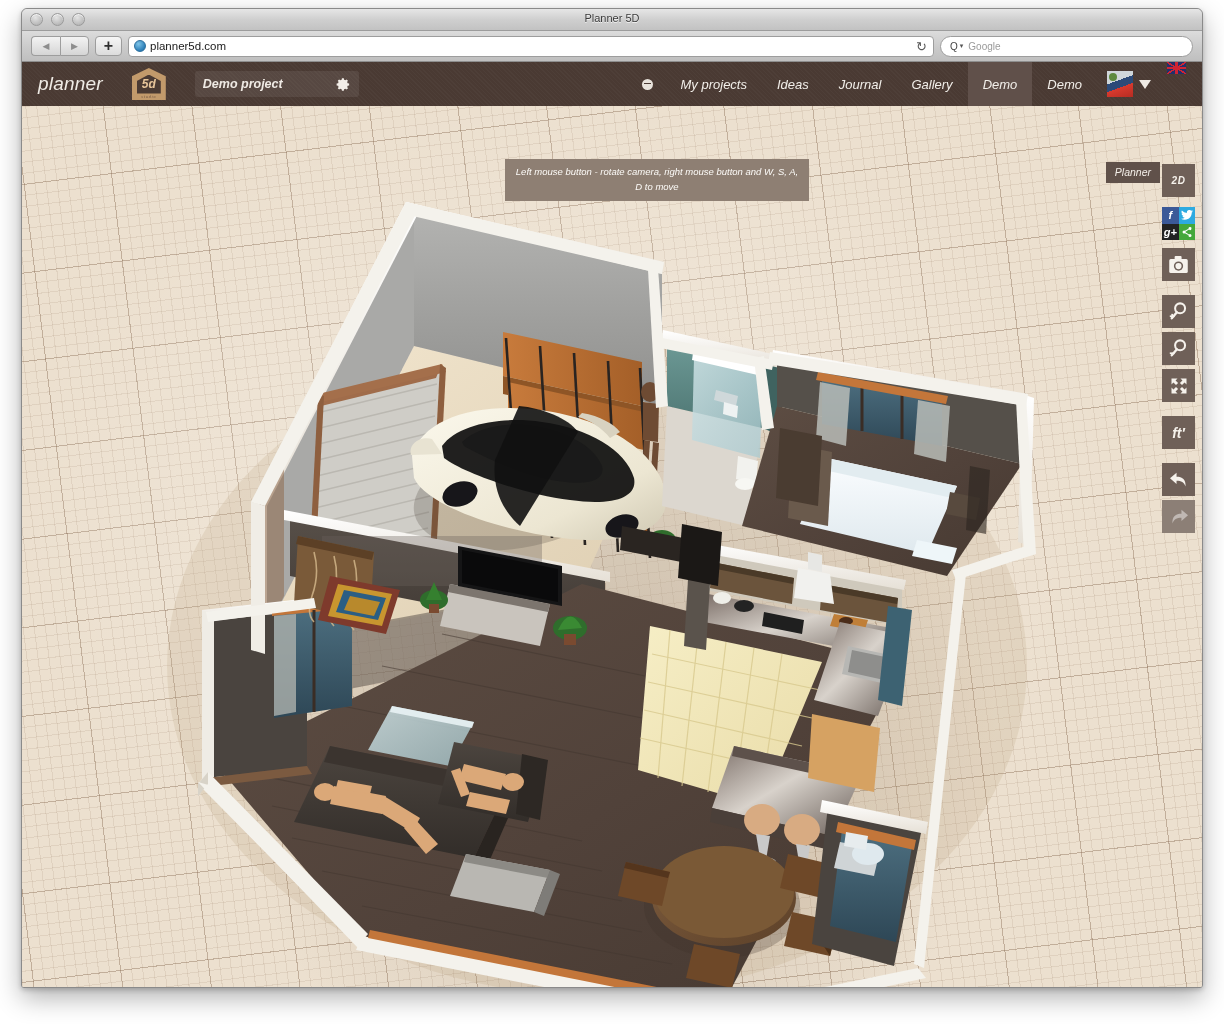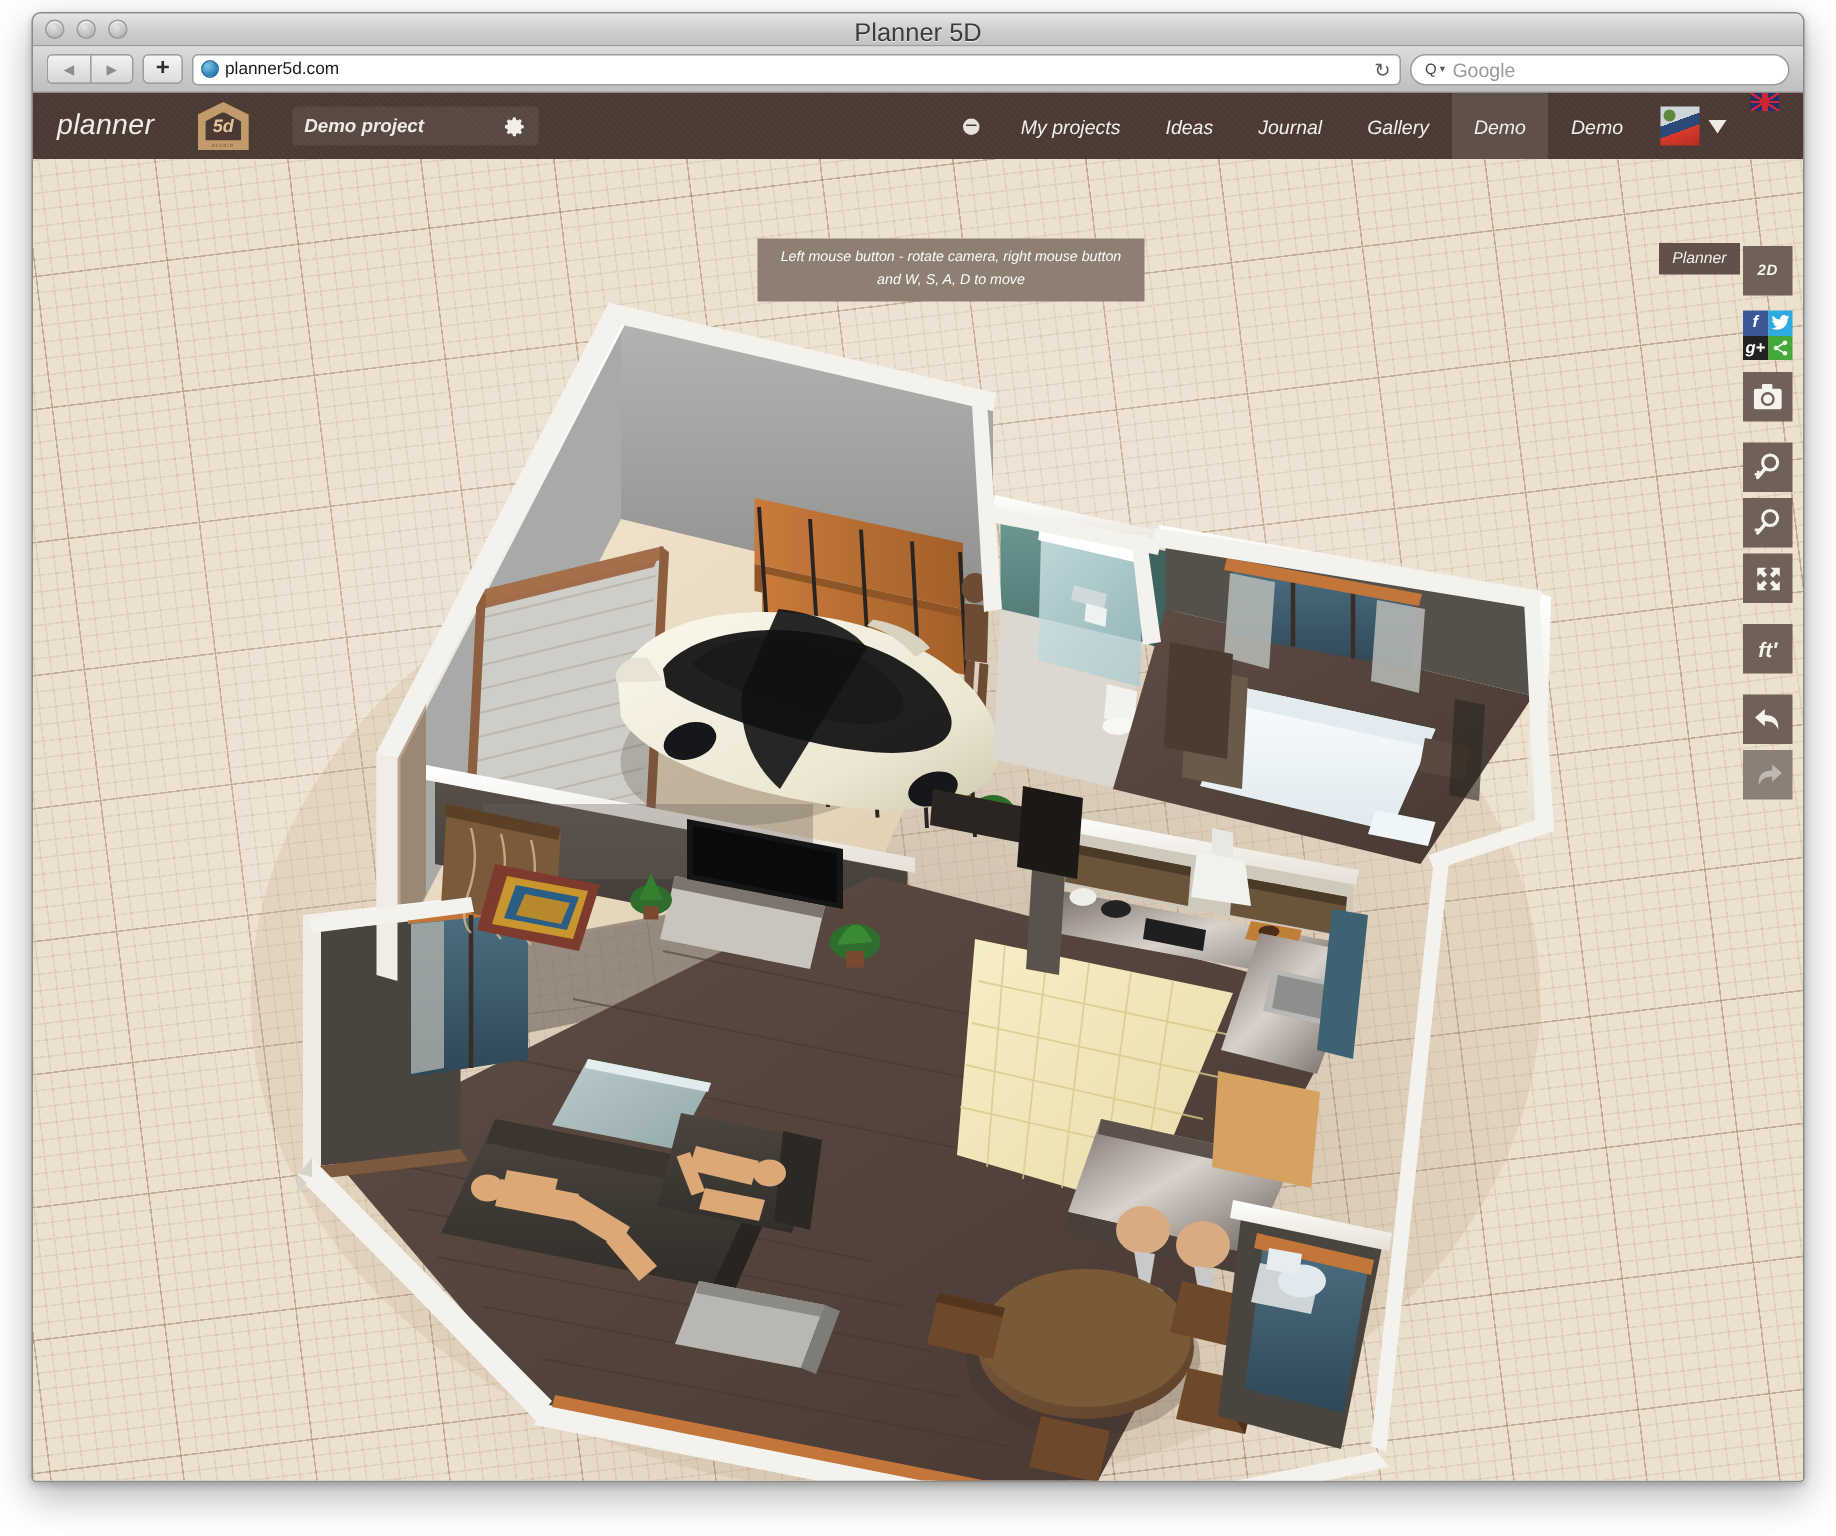--- a/index.html
+++ b/index.html
@@ -37,21 +37,21 @@
   }
   .tl {
     width: 13px; height: 13px; border-radius: 50%;
     background: radial-gradient(circle at 40% 32%, #e4e4e4, #bdbdbd 65%, #a8a8a8 100%);
     border: 1px solid #9a9a9a;
     box-shadow: inset 0 1px 1px rgba(255,255,255,0.8);
   }
   #window-title {
     position: absolute; left: 0; right: 0; top: 3px;
     text-align: center;
-    font-size: 17px; color: #3b3b3b;
+    font-size: 11px; color: #3b3b3b;
     font-family: "Liberation Sans", sans-serif;
     text-shadow: 0 1px 0 rgba(255,255,255,0.75);
   }
 
   
   #browser-toolbar {
     position: relative;
     height: 31px;
     background: linear-gradient(to bottom, #dcdcdc 0%, #c9c9c9 60%, #bfbfbf 100%);
     border-bottom: 1px solid #8e8e8e;
@@ -97,21 +97,21 @@
   }
   #search-bar {
     width: 253px; height: 21px;
     background: #ffffff;
     border: 1px solid #9d9d9d; border-radius: 11px;
     display: flex; align-items: center;
     padding: 0 9px;
   }
   #search-glyph { font-size: 10px; color: #444; margin-right: 2px; }
   #search-caret { font-size: 7px; color: #555; margin-right: 5px; }
-  #search-placeholder { font-size: 13px; color: #9a9a9a; }
+  #search-placeholder { font-size: 10px; color: #9a9a9a; }
 
   
   #app {
     position: relative;
     height: 926px;
     background: #e8ddcd;
     overflow: hidden;
     font-style: italic;
   }
 
@@ -245,21 +245,21 @@
   #grid-vignette {
     position: absolute; inset: 0;
     background: radial-gradient(ellipse at 46% 46%, rgba(255,255,255,0.28) 0%, rgba(255,255,255,0) 62%);
     pointer-events: none;
   }
 
   
   #hint-tooltip {
     position: absolute;
     left: 483px; top: 53px;
-    width: 258px; padding: 6px 8px 7px;
+    width: 304px; padding: 6px 8px 7px;
     background: #8e7f73;
     color: #fdfbf8;
     font-size: 9.5px;
     text-align: center;
     line-height: 1.55;
     z-index: 30;
   }
   #support-badge {
     position: absolute;
     right: 42px; top: 56px;

